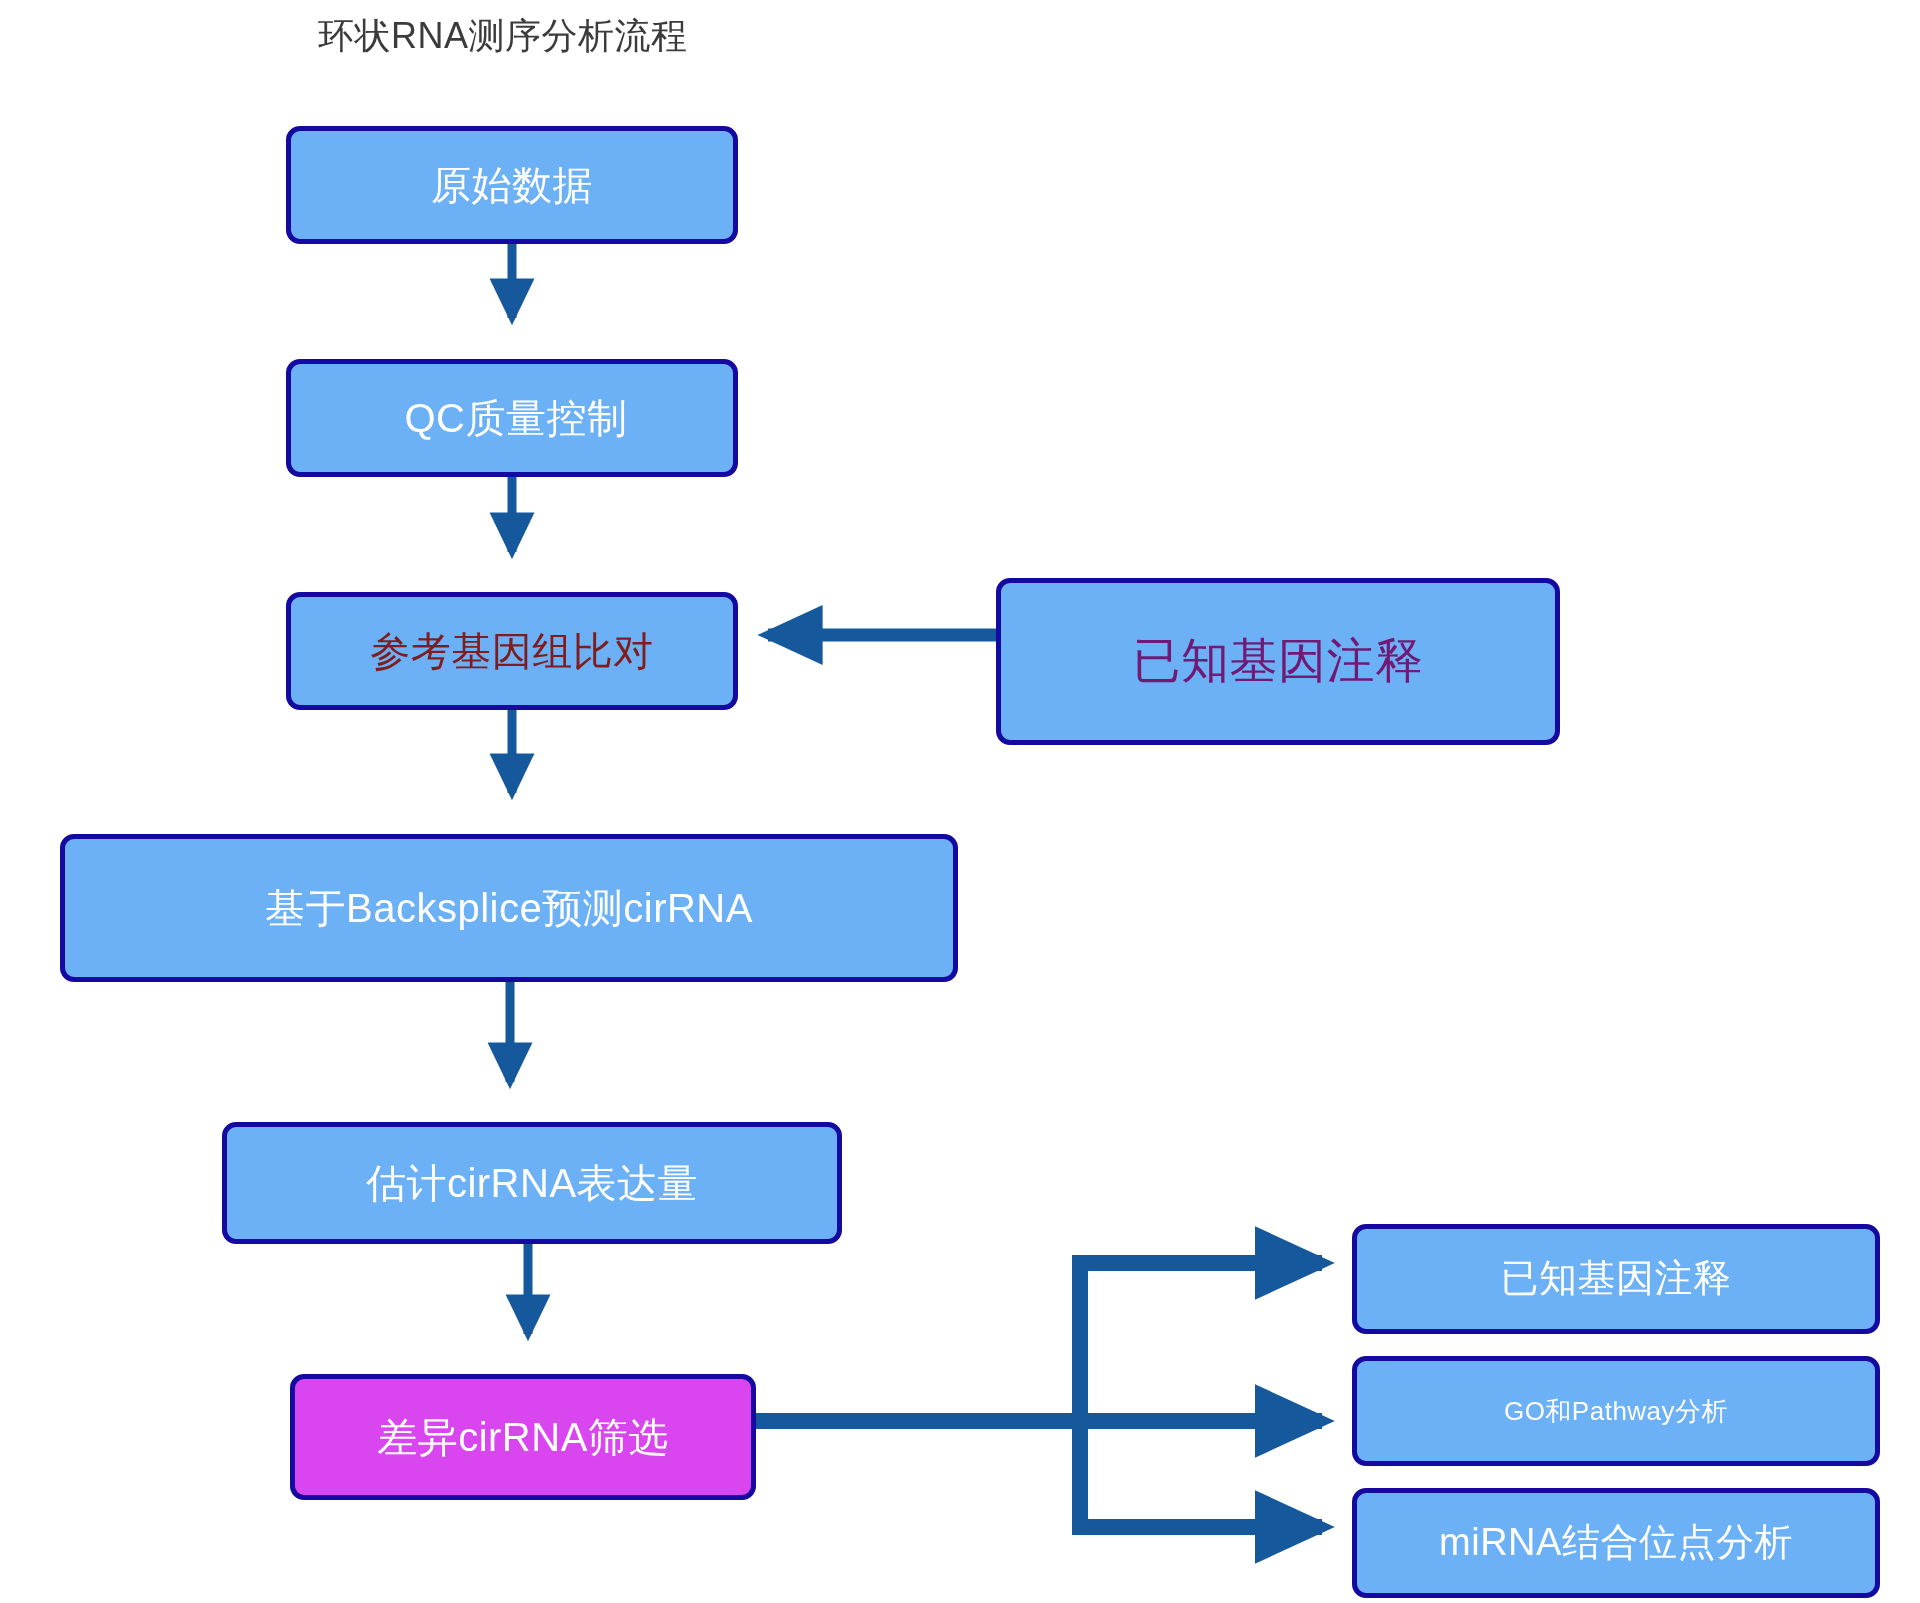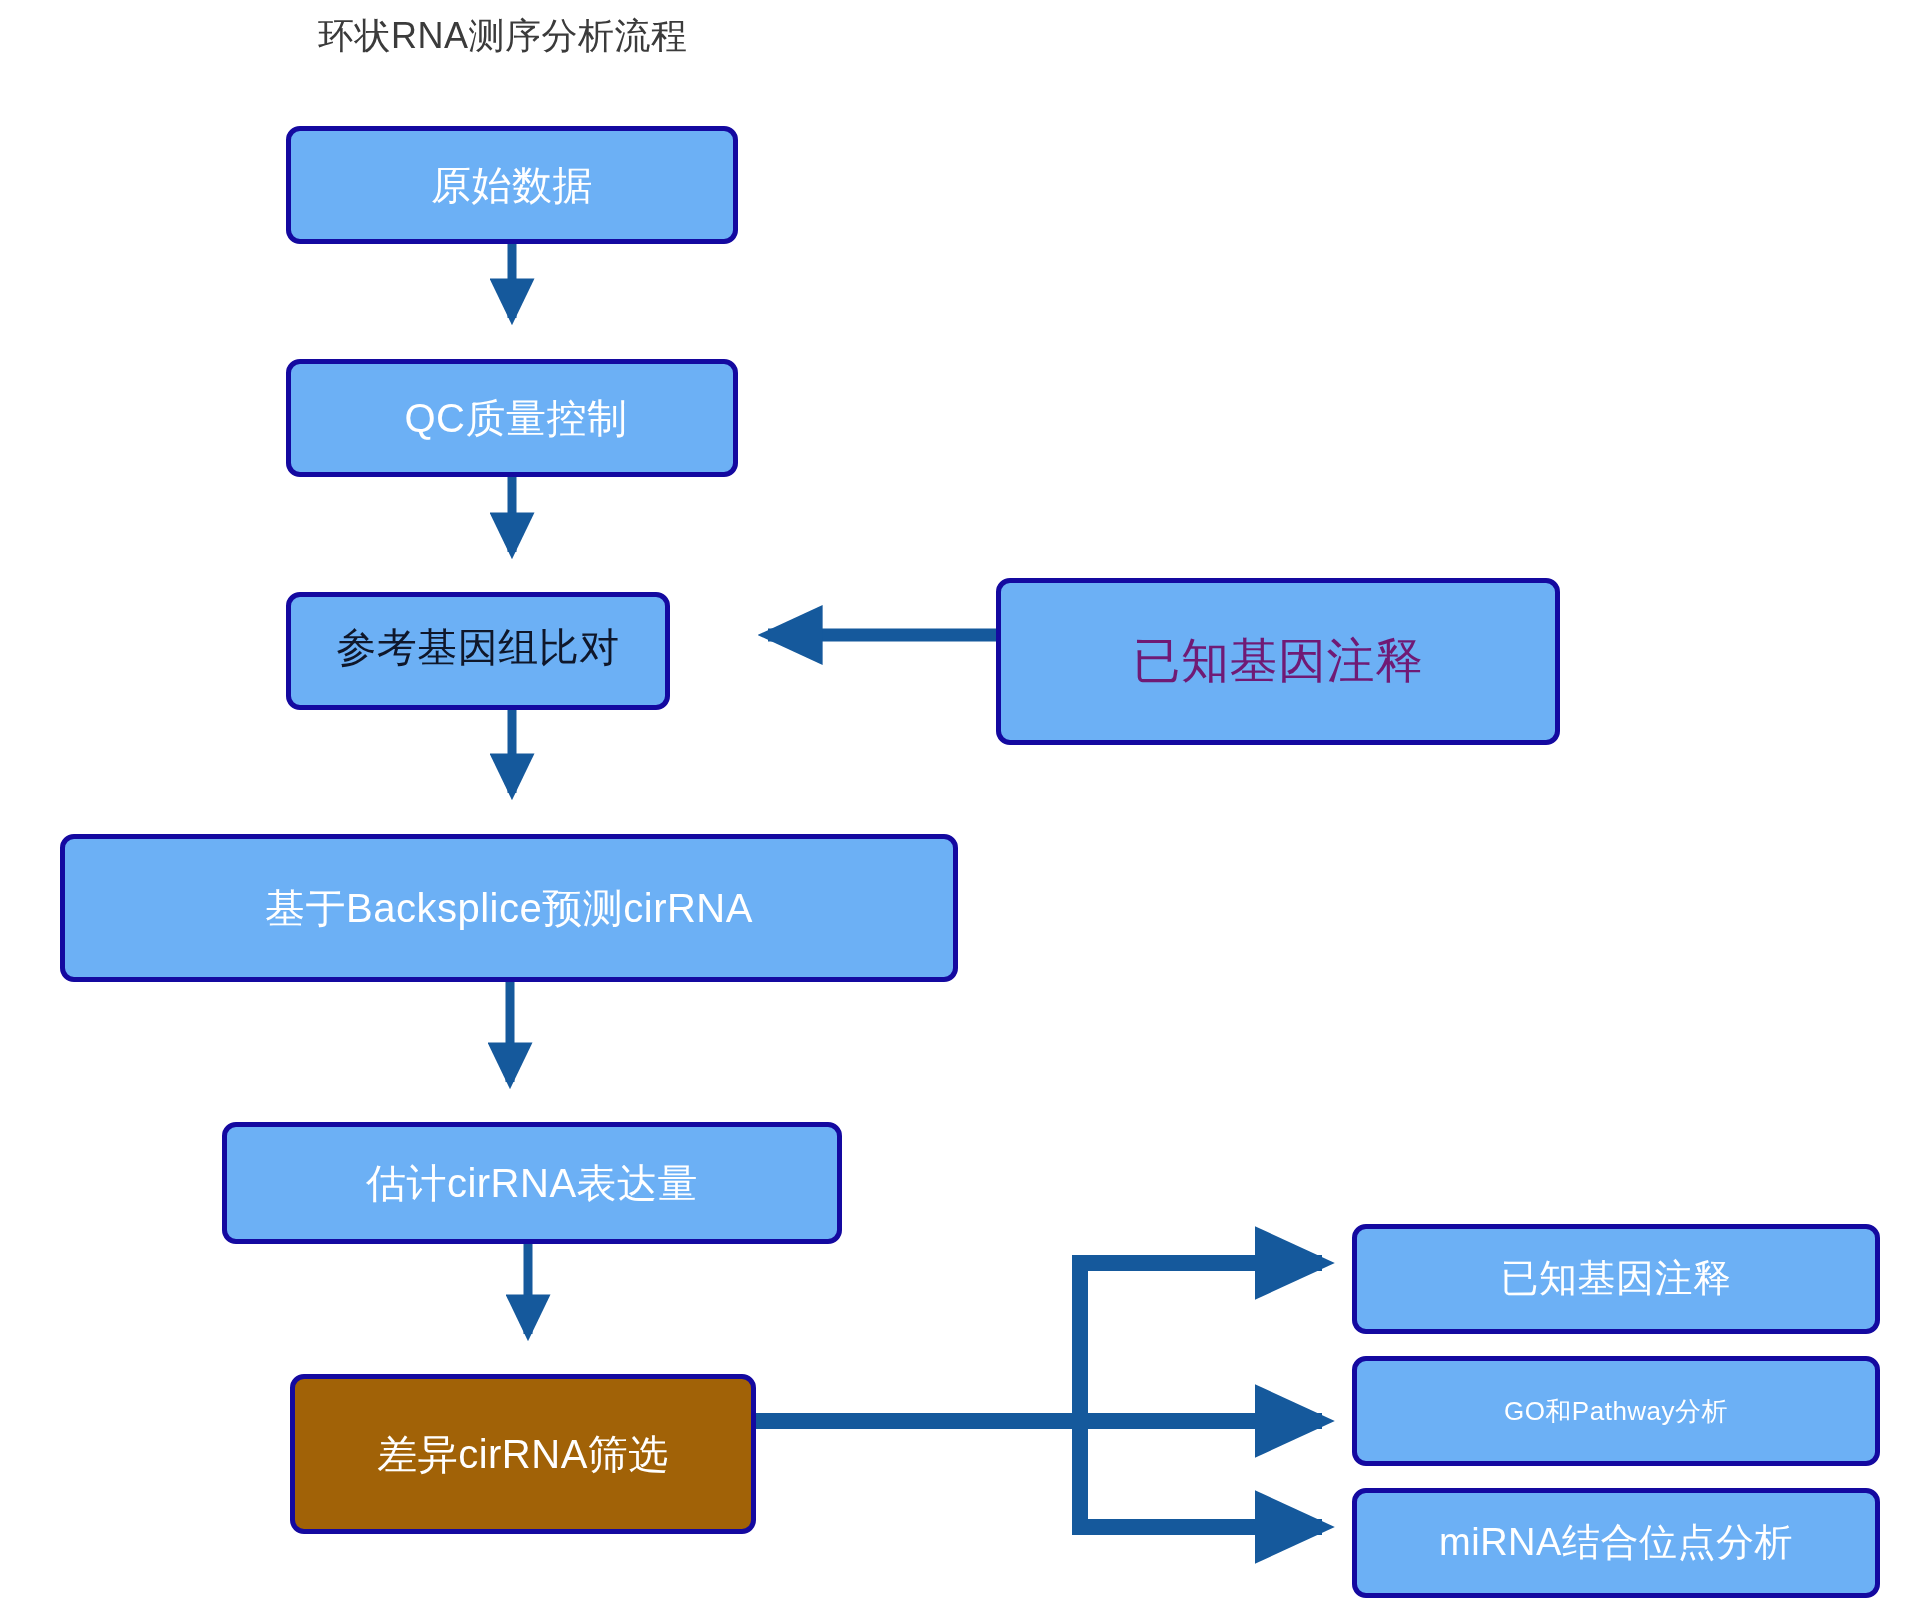--- a/index.html
+++ b/index.html
@@ -119,37 +119,37 @@
   </svg>
 
   <div class="node" style="left: 286px; top: 110px; width: 452px; height: 118px; font-size: 40px; background: rgb(108, 176, 245); border-color: rgb(20, 9, 160); color: rgb(255, 255, 255);">
     <span class="node-label">原始数据</span>
   </div>
 
   <div class="node" style="left: 286px; top: 343px; width: 452px; height: 118px; font-size: 40px; background: rgb(108, 176, 245); border-color: rgb(20, 9, 160); color: rgb(255, 255, 255); padding-left: 8px;">
     <span class="node-label">QC质量控制</span>
   </div>
 
-  <div class="node" style="left: 286px; top: 576px; width: 384px; height: 118px; font-size: 40px; background: rgb(108, 176, 245); border-color: rgb(20, 9, 160); color: #0f172a; font-family: Liberation Mono, monospace;">
+  <div class="node" style="left: 286px; top: 576px; width: 452px; height: 118px; font-size: 40px; background: rgb(108, 176, 245); border-color: rgb(20, 9, 160); color: #7f1d1d;">
     <span class="node-label">参考基因组比对</span>
   </div>
 
   <div class="node" style="left: 996px; top: 562px; width: 564px; height: 167px; font-size: 48px; background: rgb(108, 176, 245); border-color: rgb(20, 9, 160); color: #701a75;">
     <span class="node-label">已知基因注释</span>
   </div>
 
   <div class="node" style="left: 60px; top: 818px; width: 898px; height: 148px; font-size: 40px; background: rgb(108, 176, 245); border-color: rgb(20, 9, 160); color: rgb(255, 255, 255);">
     <span class="node-label">基于Backsplice预测cirRNA</span>
   </div>
 
   <div class="node" style="left: 222px; top: 1106px; width: 620px; height: 122px; font-size: 40px; background: rgb(108, 176, 245); border-color: rgb(20, 9, 160); color: rgb(255, 255, 255);">
     <span class="node-label">估计cirRNA表达量</span>
   </div>
 
-  <div class="node" style="left: 290px; top: 1358px; width: 466px; height: 160px; font-size: 40px; background: #a16207; border-color: rgb(20, 9, 160); color: rgb(255, 255, 255);">
+  <div class="node" style="left: 290px; top: 1358px; width: 466px; height: 126px; font-size: 40px; background: #d946ef; border-color: rgb(20, 9, 160); color: rgb(255, 255, 255);">
     <span class="node-label">差异cirRNA筛选</span>
   </div>
 
   <div class="node" style="left: 1352px; top: 1208px; width: 528px; height: 110px; font-size: 38px; background: rgb(108, 176, 245); border-color: rgb(20, 9, 160); color: rgb(255, 255, 255);">
     <span class="node-label">已知基因注释</span>
   </div>
 
   <div class="node" style="left: 1352px; top: 1340px; width: 528px; height: 110px; font-size: 26px; background: rgb(108, 176, 245); border-color: rgb(20, 9, 160); color: rgb(255, 255, 255);">
     <span class="node-label">GO和Pathway分析</span>
   </div>

